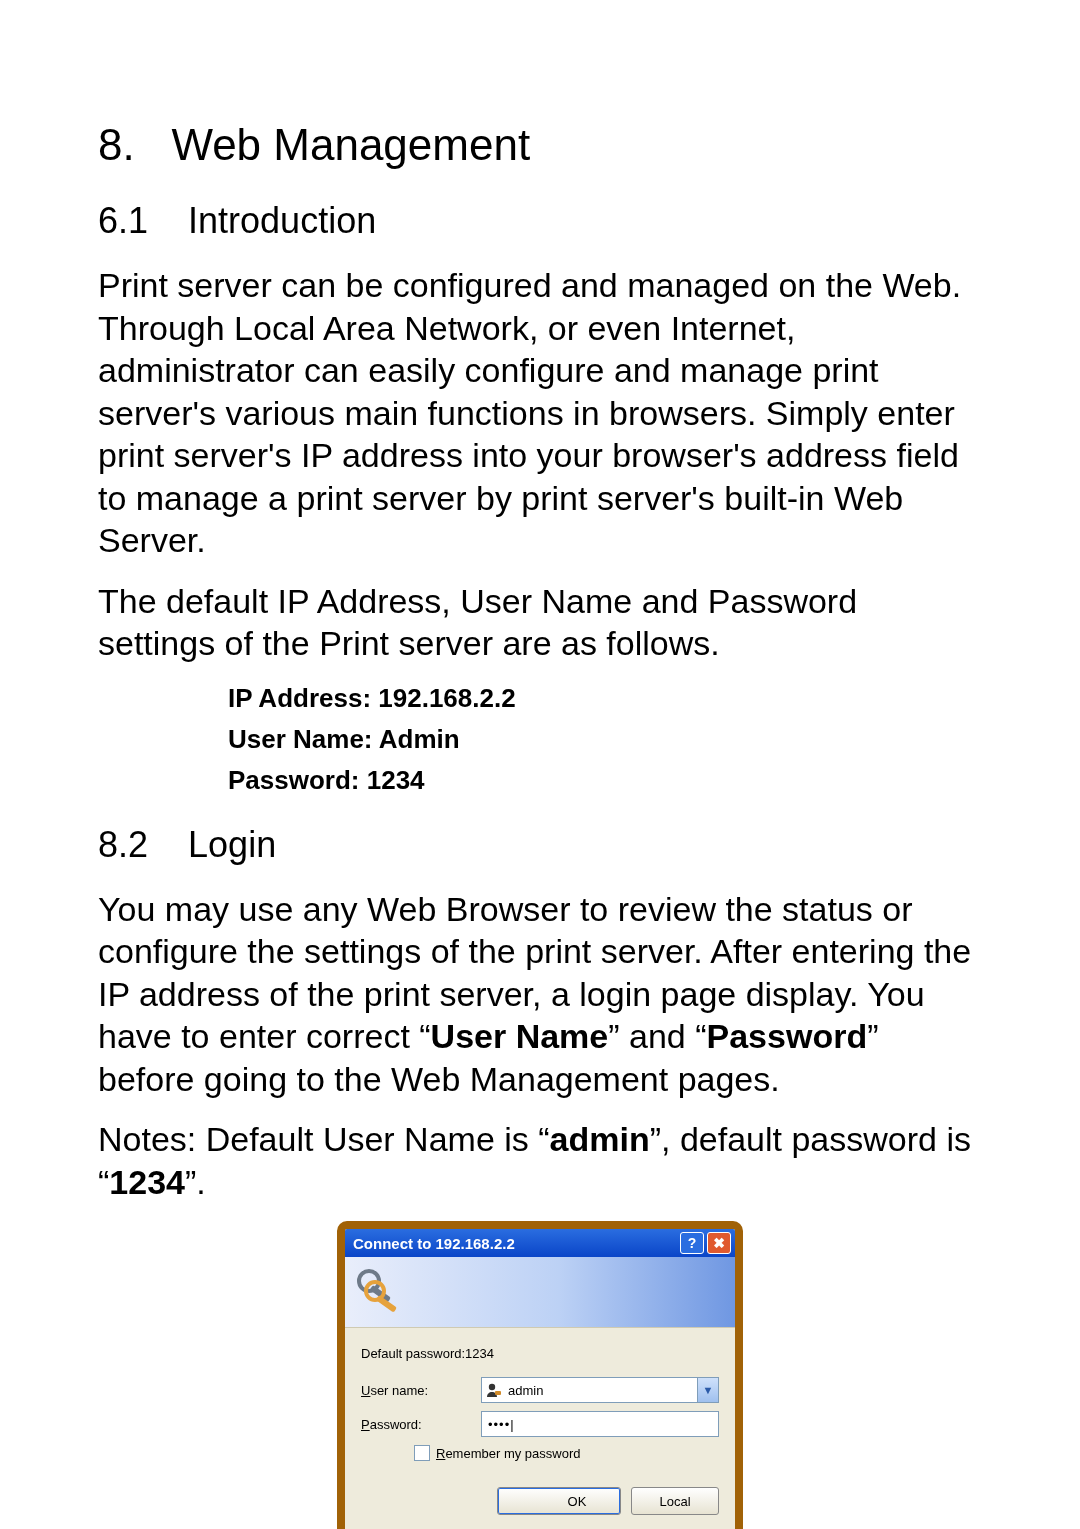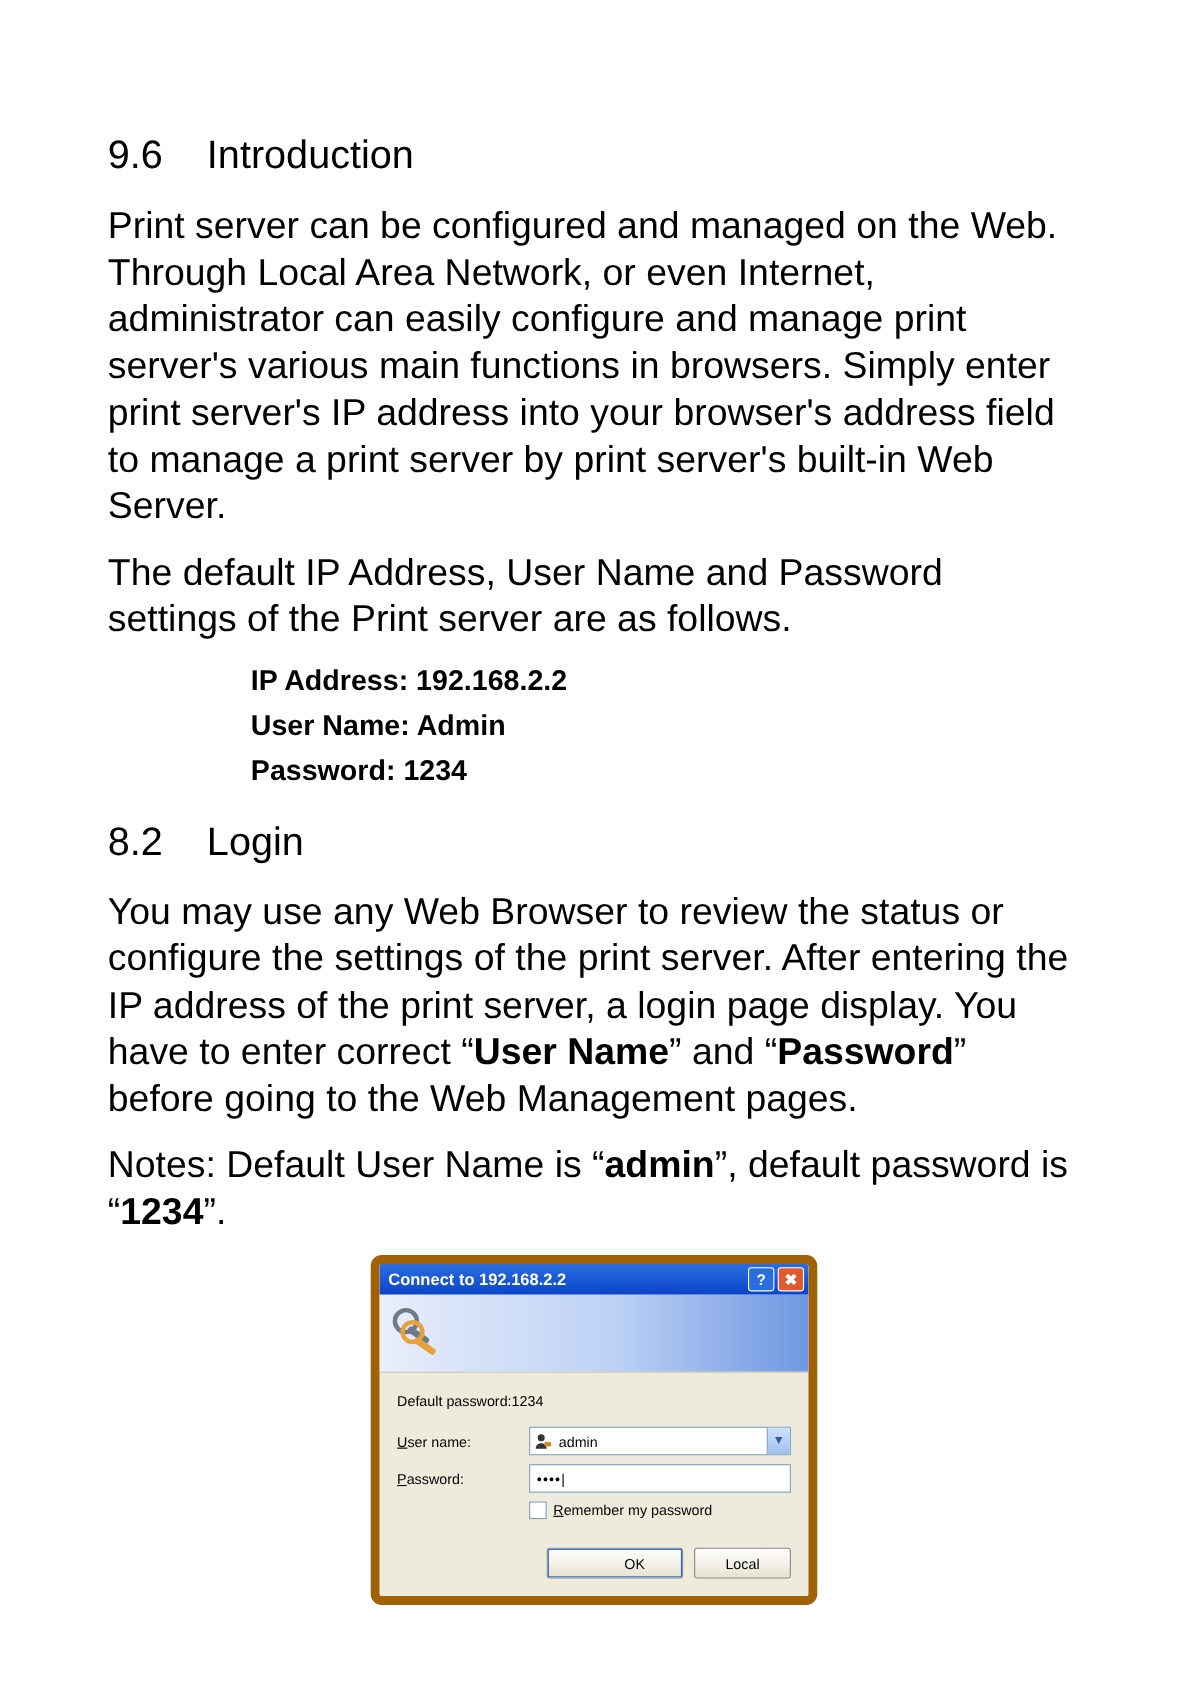--- a/index.html
+++ b/index.html
@@ -147,23 +147,23 @@
     flex: 1;
     height: 24px;
     border: 1px solid #7f9db9;
     background: #fff;
     padding: 0 6px;
     display: flex;
     align-items: center;
     letter-spacing: 1px;
   }
   .chk-row {
-    margin: 8px 0 18px 120px;
-    display: flex;
-    align-items: flex-start;
+    margin: 8px 0 18px 53px;
+    display: flex;
+    align-items: center;
     gap: 6px;
   }
   .chk {
     width: 14px;
     height: 14px;
     border: 1px solid #7f9db9;
     background: #fff;
     display: inline-block;
   }
   .btn-row {
@@ -186,23 +186,26 @@
   .btn.default {
     box-shadow: 0 0 0 1px #2a6de0 inset;
     padding-left: 36px;
   }
 </style>
 </head>
 <body>
 
 <div class="page">
 
+  <h1 class="chapter">
+    <span>8.</span>&nbsp;&nbsp;&nbsp;<span>Web Management</span>
+  </h1>
 
   <h2 class="section">
-    <span>9.6</span>&nbsp;&nbsp;&nbsp;&nbsp;<span>Introduction</span>
+    <span>6.1</span>&nbsp;&nbsp;&nbsp;&nbsp;<span>Introduction</span>
   </h2>
 
   <p class="body">Print server can be configured and managed on the Web. Through Local Area Network, or even Internet, administrator can easily configure and manage print server's various main functions in browsers. Simply enter print server's IP address into your browser's address field to manage a print server by print server's built-in Web Server.</p>
   <p class="body">The default IP Address, User Name and Password settings of the Print server are as follows.</p>
 
   <div class="indent-block">
     <p>IP Address: 192.168.2.2</p>
     <p>User Name: Admin</p>
     <p>Password: 1234</p>
   </div>

